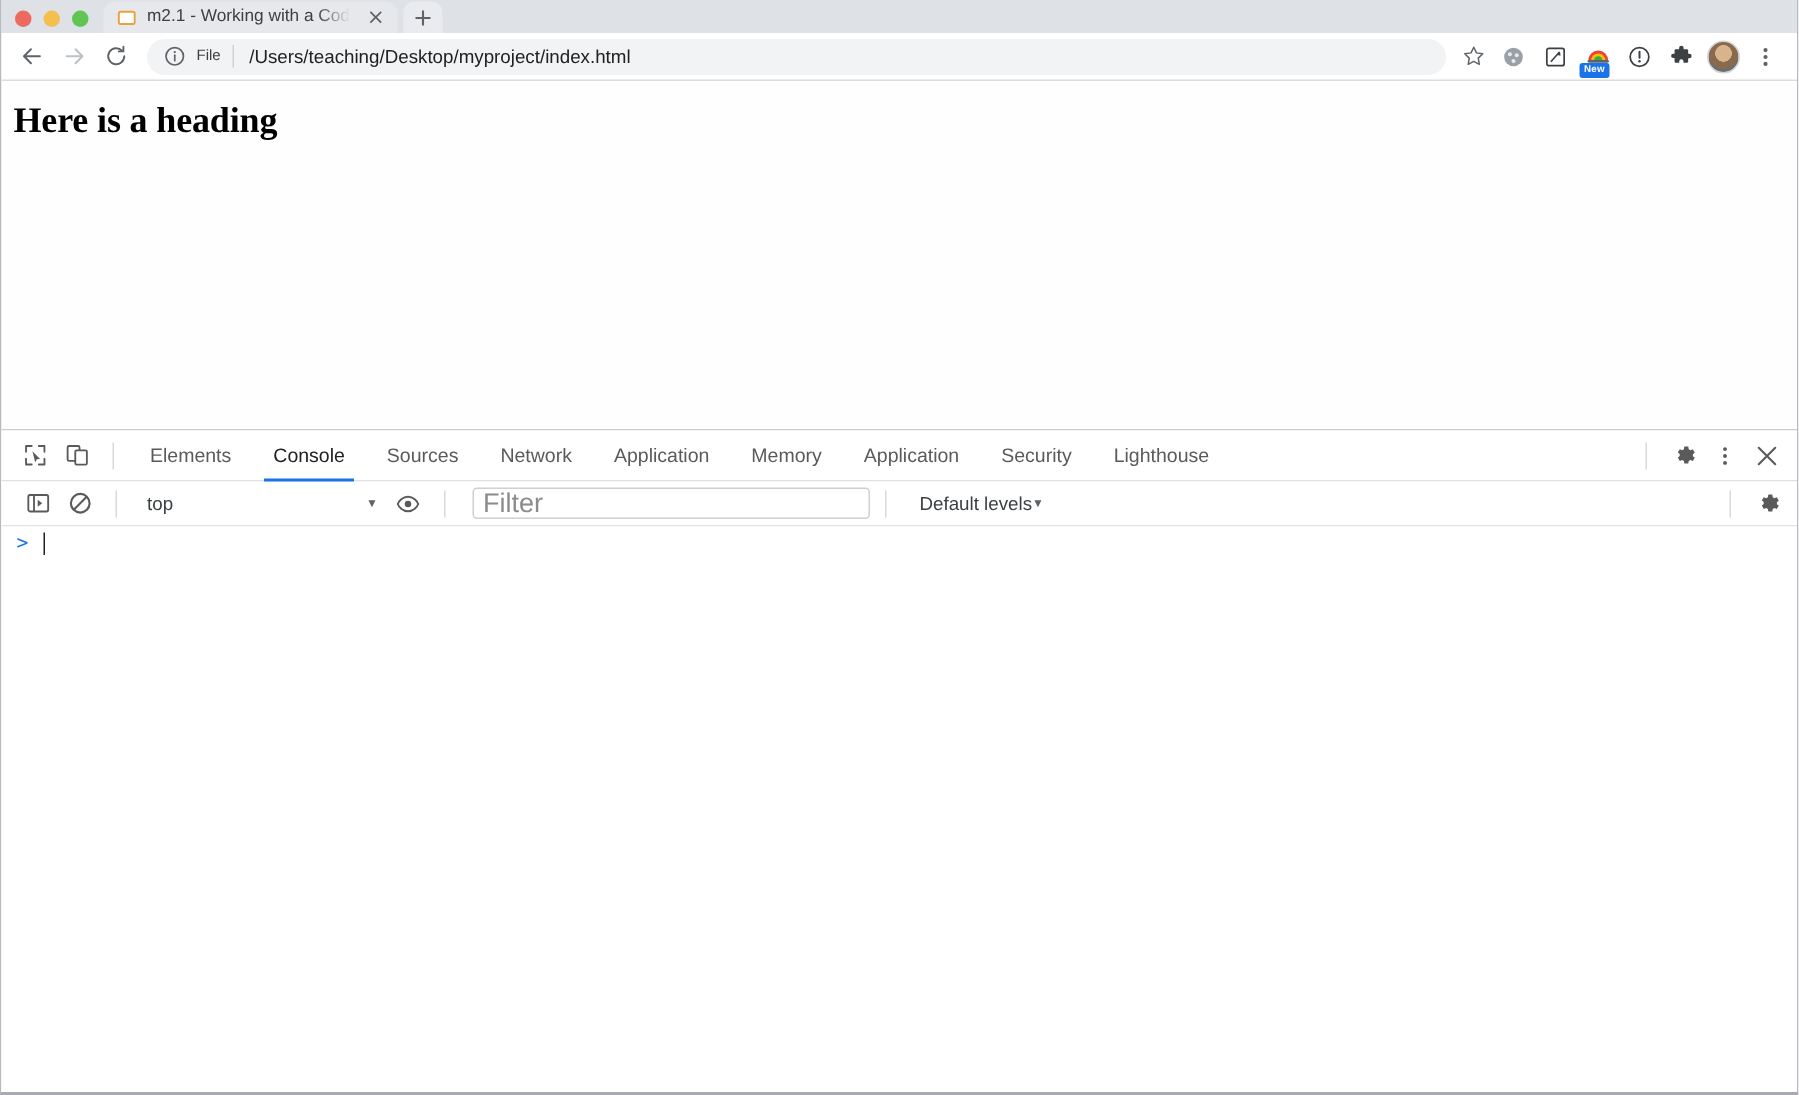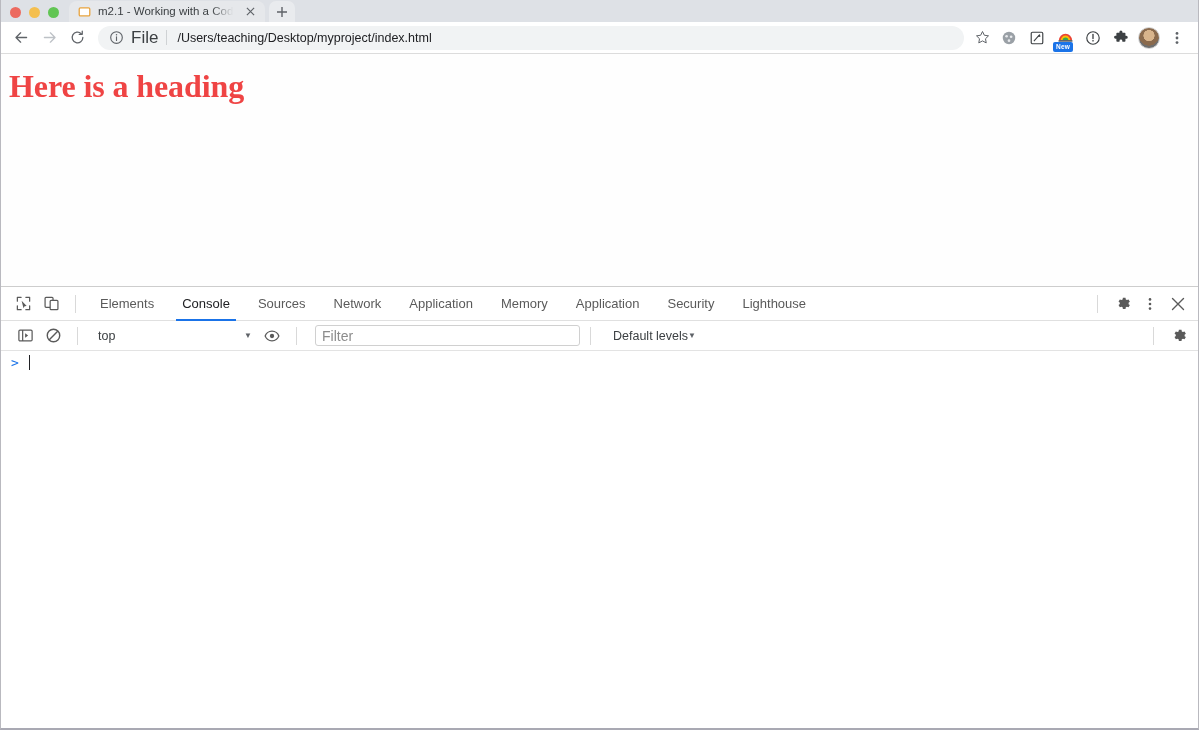--- a/index.html
+++ b/index.html
@@ -103,21 +103,21 @@
     background: #f1f3f4;
     border-radius: 13px;
     display: flex;
     align-items: center;
     padding: 0 10px 0 11px;
     margin: 0 6px 0 7px;
     min-width: 0;
   }
   .omni-info { width: 15px; height: 15px; flex: 0 0 15px; color: #5f6368; display:block; }
   .omni-scheme {
-    font-size: 17px; color: #3c4043;
+    font-size: 10px; color: #3c4043;
     padding: 0 8px 0 7px;
     white-space: nowrap;
   }
   .omni-sep { width: 1px; height: 15px; background: #cfd2d4; flex: 0 0 1px; }
   .omni-url {
     font-size: 12.5px; color: #202124;
     padding-left: 10px;
     white-space: nowrap; overflow: hidden;
     position: relative;
   }
@@ -165,23 +165,23 @@
   
   .viewport {
     flex: 1 1 auto;
     background: #fefefe;
     padding: 14px 0 0 8px;
     overflow: hidden;
     position: relative;
   }
   .page-heading {
     font-family: "Liberation Serif", "DejaVu Serif", serif;
-    font-size: 32px;
+    font-size: 24px;
     font-weight: bold;
-    color: #ef4444;
+    color: #000000;
     letter-spacing: -0.1px;
   }
 
   
   .devtools {
     flex: 0 0 442px;
     height: 442px;
     background: #ffffff;
     border-top: 1px solid #cdcdcd;
     display: flex;
@@ -245,21 +245,21 @@
     color: #3c4043;
     padding: 0 6px 0 10px;
     justify-content: space-between;
   }
   .caret { font-size: 8px; color: #5f6368; }
   .filter-input {
     width: 265px; height: 21px;
     border: 1px solid #d0d0d0;
     border-radius: 3px;
     margin-left: 8px;
-    font-size: 14px;
+    font-size: 18px;
     color: #202124;
     padding: 0 6px;
     font-family: "Liberation Sans", sans-serif;
     background: #fff;
   }
   .filter-input::placeholder { color: #8c8c8c; }
   .levels {
     display: flex; align-items: center; gap: 0;
     font-size: 12.5px;
     color: #3c4043;

